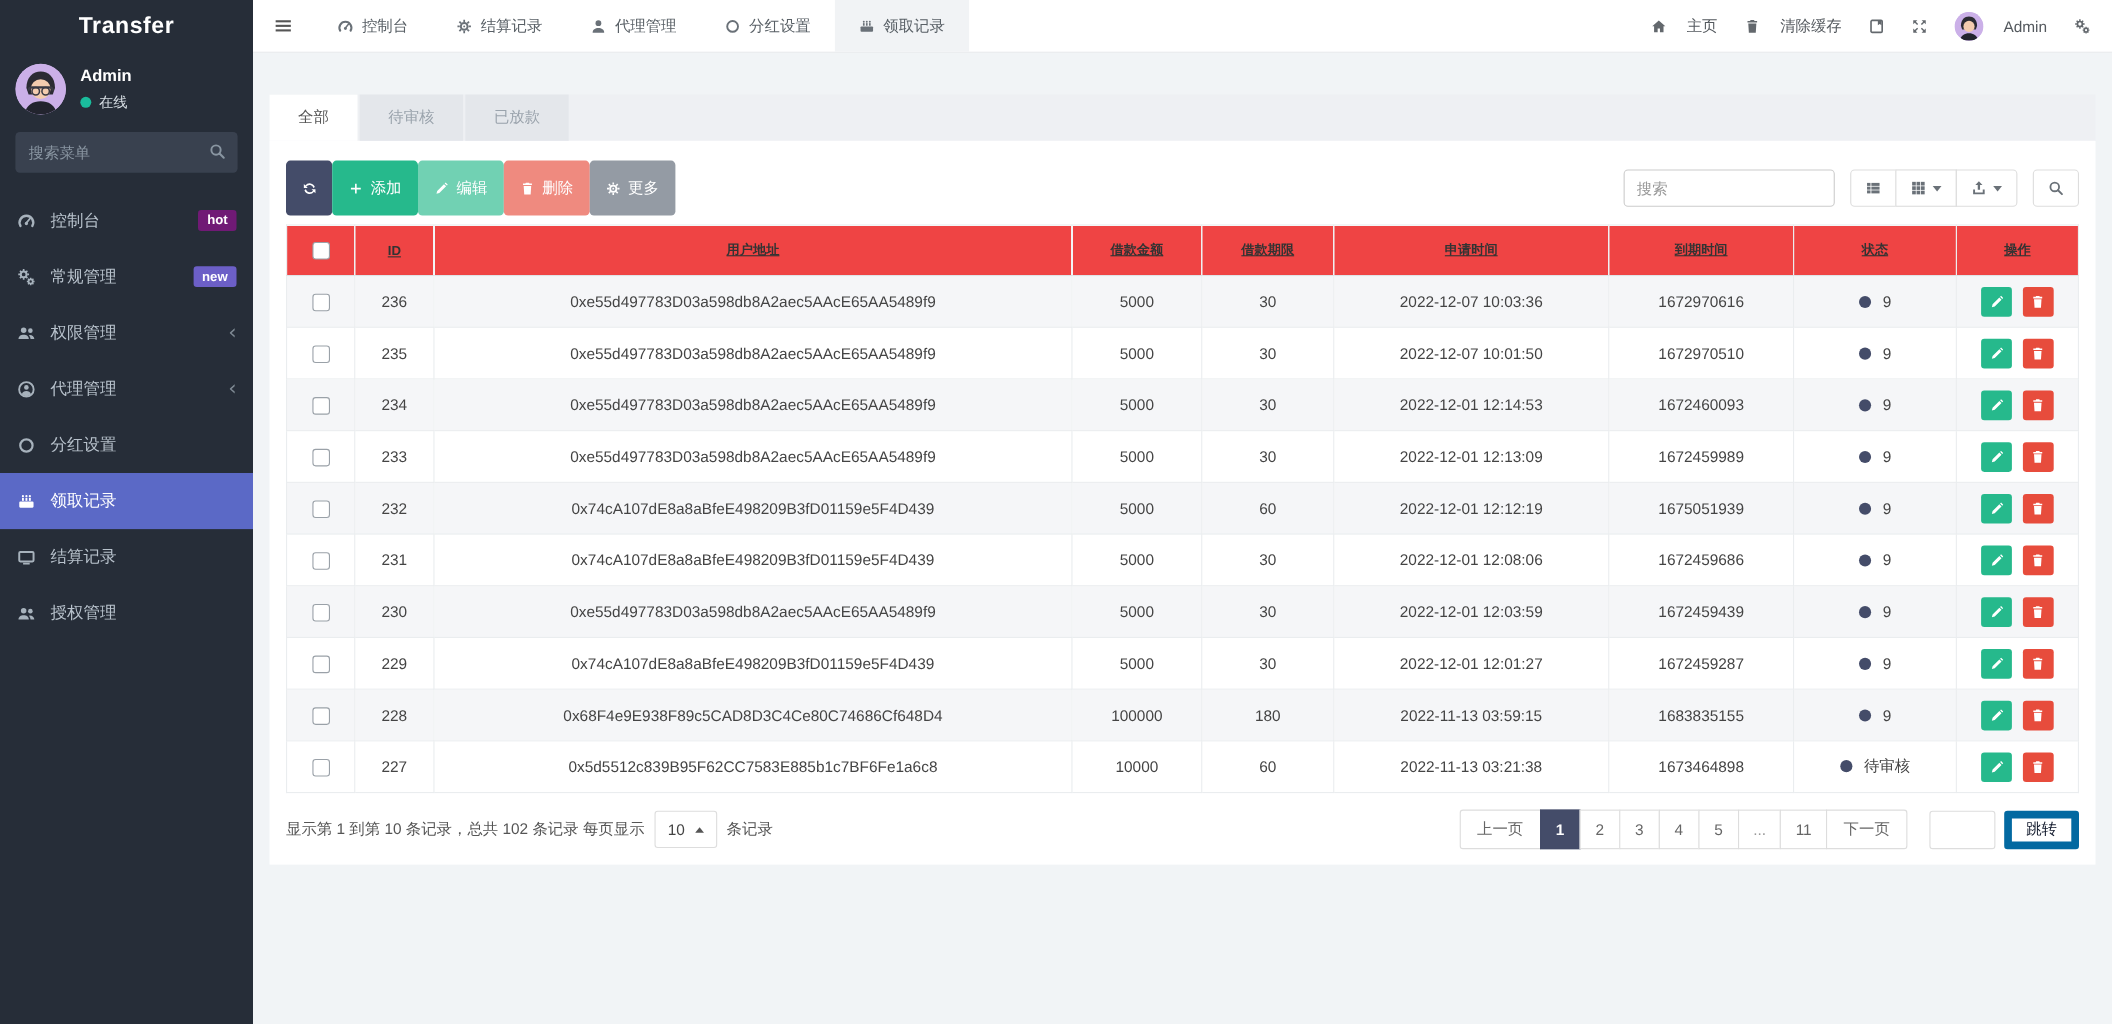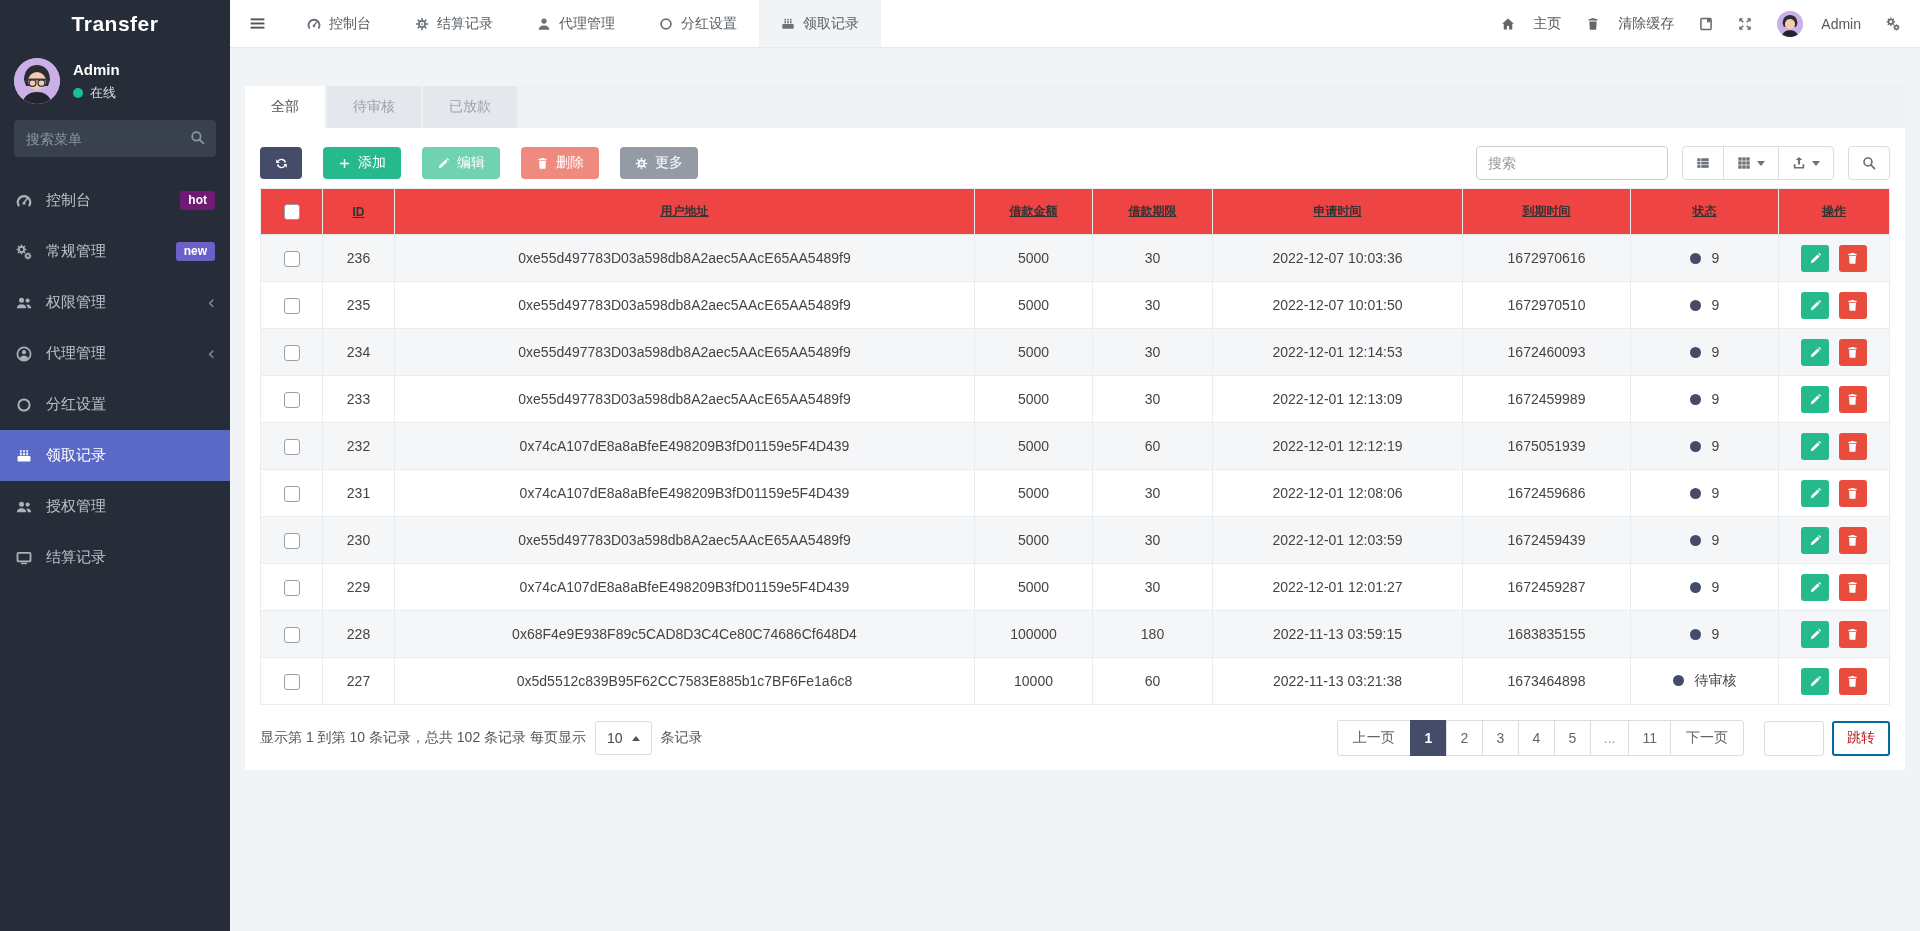--- a/index.html
+++ b/index.html
@@ -49,21 +49,21 @@
 
   
   .panel-tabs { display:flex; background:#eef0f3; height:42px; }
   .ptab { padding:0 26px; display:flex; align-items:center; font-size:14px; color:#9aa3ac; background:#e4e7eb; margin-right:2px; cursor:pointer; }
   .ptab.active { background:#fff; color:#555; }
 
   .panel-body { background:#fff; padding:18px 15px 14px; }
 
   
   .toolbar { display:flex; align-items:center; }
-  .btn { height:32px; border:none; border-radius:4px; color:#fff; font-size:14px; display:inline-flex; align-items:center; gap:7px; padding:0 15px; margin-right:21px; cursor:pointer; font-family:Liberation Serif, serif; }
+  .btn { height:50px; border:none; border-radius:4px; color:#fff; font-size:14px; display:inline-flex; align-items:center; gap:7px; padding:0 15px; margin-right:0; cursor:pointer; font-family:Liberation Serif, serif; }
   .btn .ic { font-size:13px; }
   .btn-refresh { background:#444c69; width:42px; justify-content:center; padding:0; }
   .btn-add { background:#26b98c; }
   .btn-edit { background:#26b98c; opacity:.65; }
   .btn-del { background:#e74c3c; opacity:.65; }
   .btn-more { background:#949ba4; }
   .toolbar-right { margin-left:auto; display:flex; align-items:center; }
   .search-input { width:192px; height:34px; border:1px solid #ccc; border-radius:4px; padding:0 11px; font-size:14px; color:#555; outline:none; font-family:inherit; }
   .search-input::placeholder { color:#999; }
   .btn-group { display:flex; margin-left:14px; }
@@ -94,21 +94,21 @@
   .caret-up { width:0; height:0; border-left:4px solid transparent; border-right:4px solid transparent; border-bottom:5px solid #555; }
   .pag-right { margin-left:auto; display:flex; align-items:center; }
   .pagination { display:flex; list-style:none; }
   .page-btn { min-width:37px; height:36px; padding:0 15px; display:flex; align-items:center; justify-content:center; border:1px solid #ddd; margin-left:-1px; background:#fff; color:#666; cursor:pointer; }
   .pagination li:first-child .page-btn { border-radius:3px 0 0 3px; margin-left:0; }
   .pagination li:last-child .page-btn { border-radius:0 3px 3px 0; }
   .page-btn.num { padding:0 13px; }
   .page-btn.active { background:#444c69; border-color:#444c69; color:#fff; font-weight:bold; }
   .page-btn.ellipsis { color:#999; cursor:default; }
   .jump-input { width:60px; height:35px; border:1px solid #ddd; border-radius:3px; margin-left:20px; outline:none; padding:0 8px; font-size:14px; font-family:inherit; }
-  .jump-btn { height:35px; border:2px solid #0369a1; background:#fff; border-radius:3px; margin-left:8px; padding:0 13px; color:#b91c1c; font-size:14px; cursor:pointer; font-family:inherit; }
+  .jump-btn { height:35px; border:7px solid #0369a1; background:#fff; border-radius:3px; margin-left:8px; padding:0 13px; color:#0f172a; font-size:14px; cursor:pointer; font-family:inherit; }
 </style>
 </head>
 <body>
 
 <div class="app">
 
   <aside class="sidebar">
     <div class="brand">Transfer</div>
     <div class="userpanel">
       <div class="avatar">
@@ -227,38 +227,38 @@
               <circle cx="4.85" cy="3.1" r="1"></circle>
               <circle cx="8" cy="3.1" r="1"></circle>
               <circle cx="11.15" cy="3.1" r="1"></circle>
             </svg>
           </span>
     <span class="lbl">领取记录</span>
 
   </li>
         <li class="menu-item">
     <span class="ic">
+            <svg viewBox="0 0 16 16">
+              <rect x="1.5" y="2.8" width="13" height="8.6" rx="1" fill="none" stroke="currentColor" stroke-width="1.8"></rect>
+              <rect x="5" y="12.6" width="6" height="1.6" fill="currentColor"></rect>
+            </svg>
+          </span>
+    <span class="lbl">结算记录</span>
+
+  </li>
+        <li class="menu-item">
+    <span class="ic">
             <svg viewBox="0 0 16 16" fill="currentColor">
               <circle cx="5.5" cy="5.2" r="2.5"></circle>
               <path d="M.8 13.2c0-2.6 2.1-3.9 4.7-3.9s4.7 1.3 4.7 3.9z"></path>
               <circle cx="11.6" cy="5.6" r="2.1"></circle>
               <path d="M11.2 9.5c2.2.2 4 1.4 4 3.7h-3.4a6 6 0 0 0-1.5-3.5z"></path>
             </svg>
           </span>
     <span class="lbl">授权管理</span>
-
-  </li>
-        <li class="menu-item">
-    <span class="ic">
-            <svg viewBox="0 0 16 16">
-              <rect x="1.5" y="2.8" width="13" height="8.6" rx="1" fill="none" stroke="currentColor" stroke-width="1.8"></rect>
-              <rect x="5" y="12.6" width="6" height="1.6" fill="currentColor"></rect>
-            </svg>
-          </span>
-    <span class="lbl">结算记录</span>
 
   </li>
       </ul>
   </aside>
 
   <div class="main">
 
     <header class="topbar">
       <span class="hamburger ic">
           <svg viewBox="0 0 16 16" fill="currentColor">

